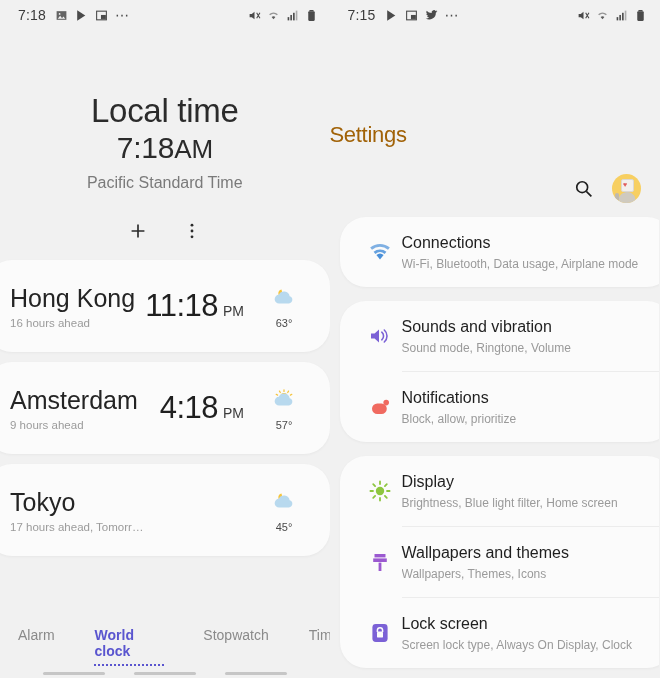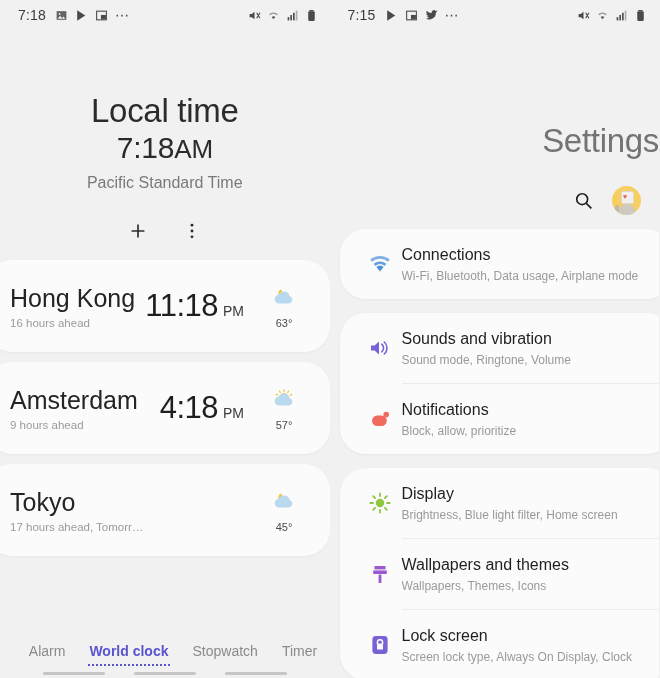--- a/index.html
+++ b/index.html
@@ -68,39 +68,39 @@
   .city-time {
     font-size: 31px; font-weight: 300; color: #1f1f1f; letter-spacing: -.5px;
     display: flex; align-items: baseline; gap: 5px; margin-right: 18px;
   }
   .city-time .mer { font-size: 14px; color: #3a3a3a; letter-spacing: 0; }
   .city-wx { width: 44px; text-align: center; }
   .wx-ico { height: 24px; display: flex; align-items: center; justify-content: center; }
   .wx-temp { font-size: 11px; color: #4a4a4a; margin-top: 9px; }
 
   .tabbar {
-    position: absolute; left: 8px; bottom: 16px; width: 330px;
-    display: flex; justify-content: center; align-items: flex-start; gap: 20px;
+    position: absolute; left: 16px; bottom: 16px; width: 330px;
+    display: flex; justify-content: center; align-items: flex-start; gap: 36px;
   }
   .tab { font-size: 14px; color: #8a8a8a; padding: 3px 2px; cursor: pointer; position: relative; }
   .tab.active { color: #5a55cf; font-weight: 700; }
   .tab.active::after {
     content: ""; position: absolute; left: 0; right: 0; bottom: -4px; height: 2px;
     background-image: radial-gradient(circle, #5a55cf 45%, transparent 46%);
     background-size: 4px 2px; background-repeat: repeat-x;
   }
   .navhints {
     position: absolute; bottom: 3px; left: 0; width: 330px;
     display: flex; justify-content: space-around; padding: 0 28px;
   }
   .navhint { width: 62px; height: 3px; border-radius: 2px; background: #c6c6c6; }
 
   
   .settings-title {
-    font-size: 33px; font-weight: 300; color: #737373; text-align: right;
+    font-size: 22px; font-weight: 300; color: #a16207; text-align: left;
     padding-top: 92px; letter-spacing: -.3px;
   }
   .settings-actions {
     display: flex; justify-content: flex-end; align-items: center;
     gap: 16px; padding: 26px 18px 0 0;
   }
   .s-icobtn { width: 26px; height: 26px; display:flex; align-items:center; justify-content:center; color:#1f1f1f; cursor: pointer; background:none; border:none; }
   .avatar {
     width: 29px; height: 29px; border-radius: 50%;
     background: #f7cf61; position: relative; overflow: hidden; cursor: pointer;

